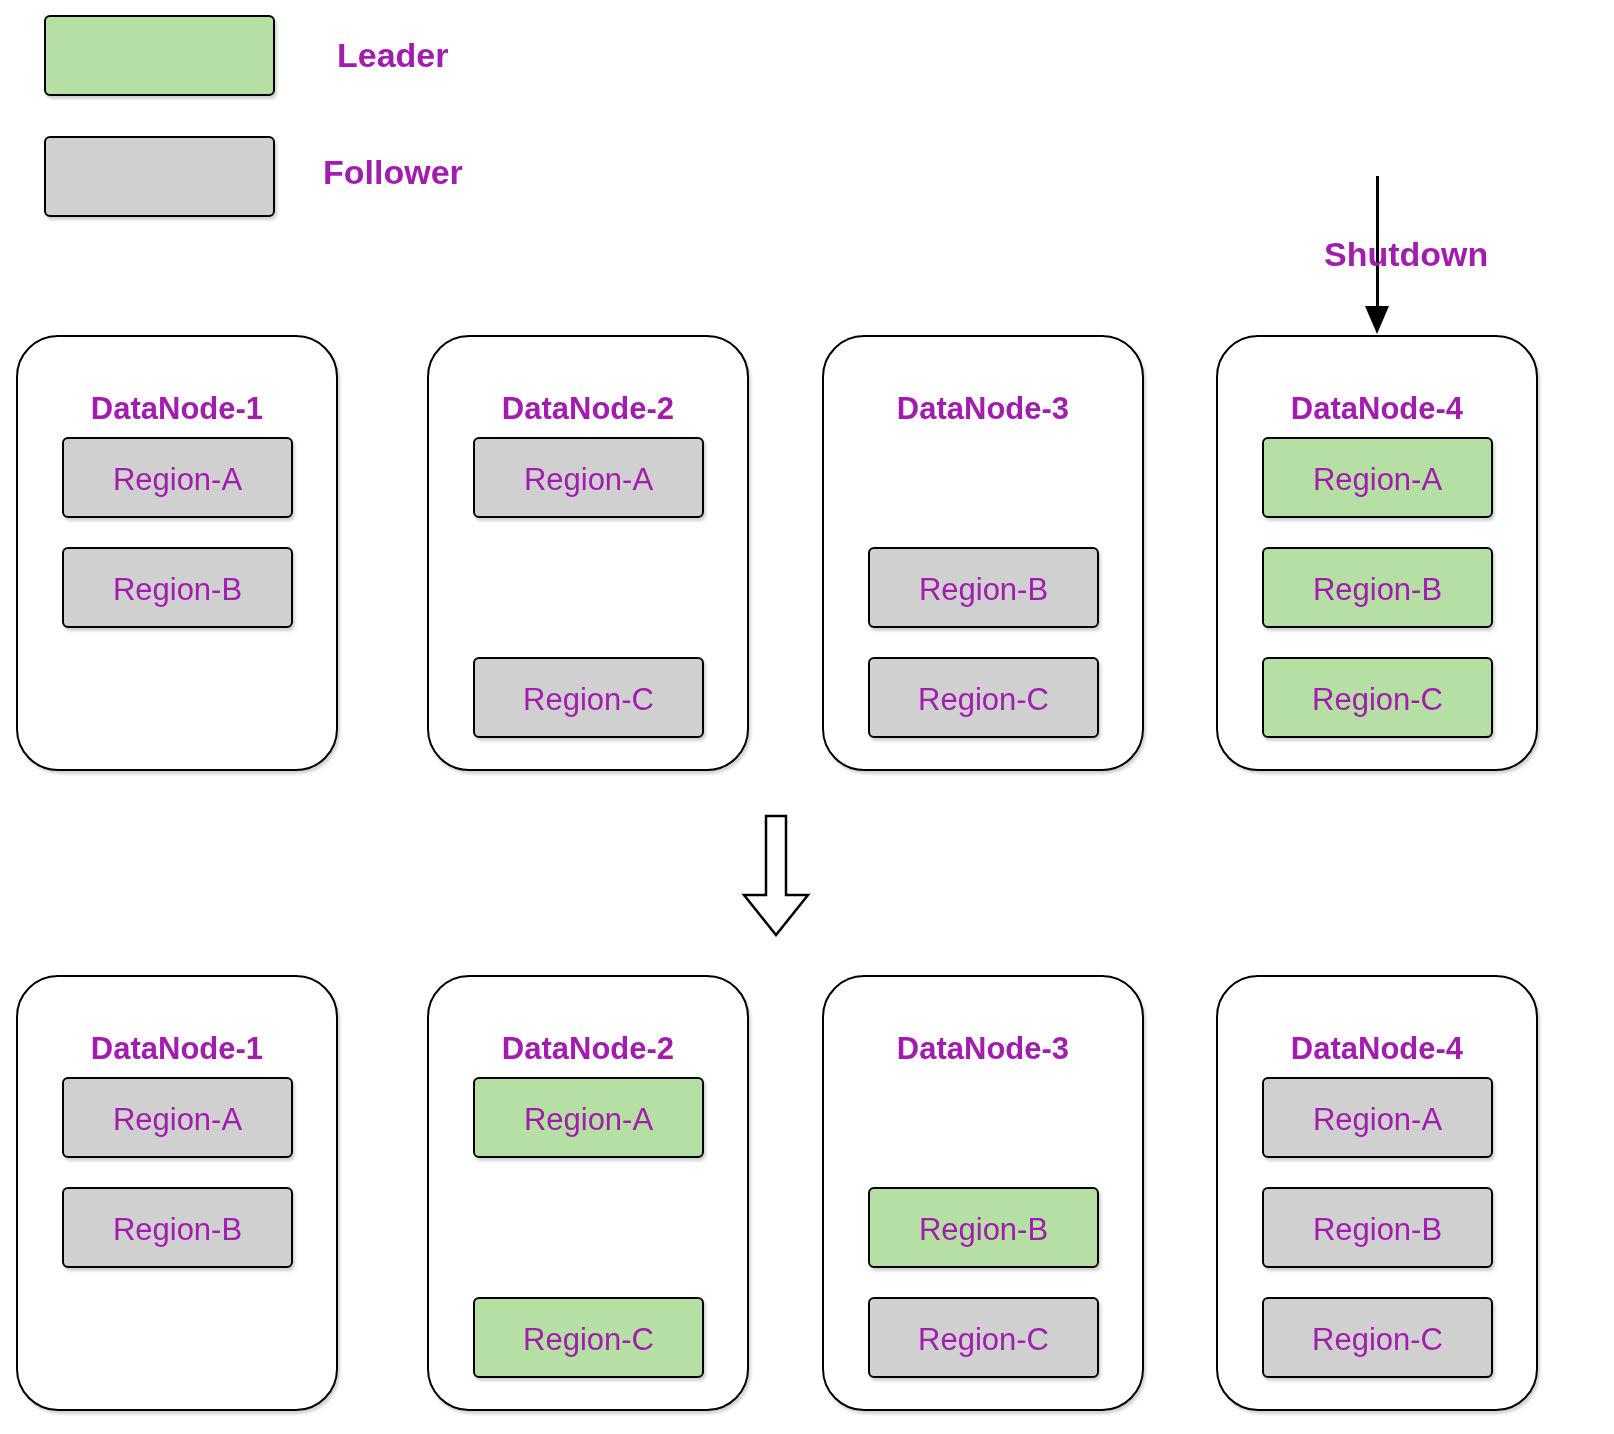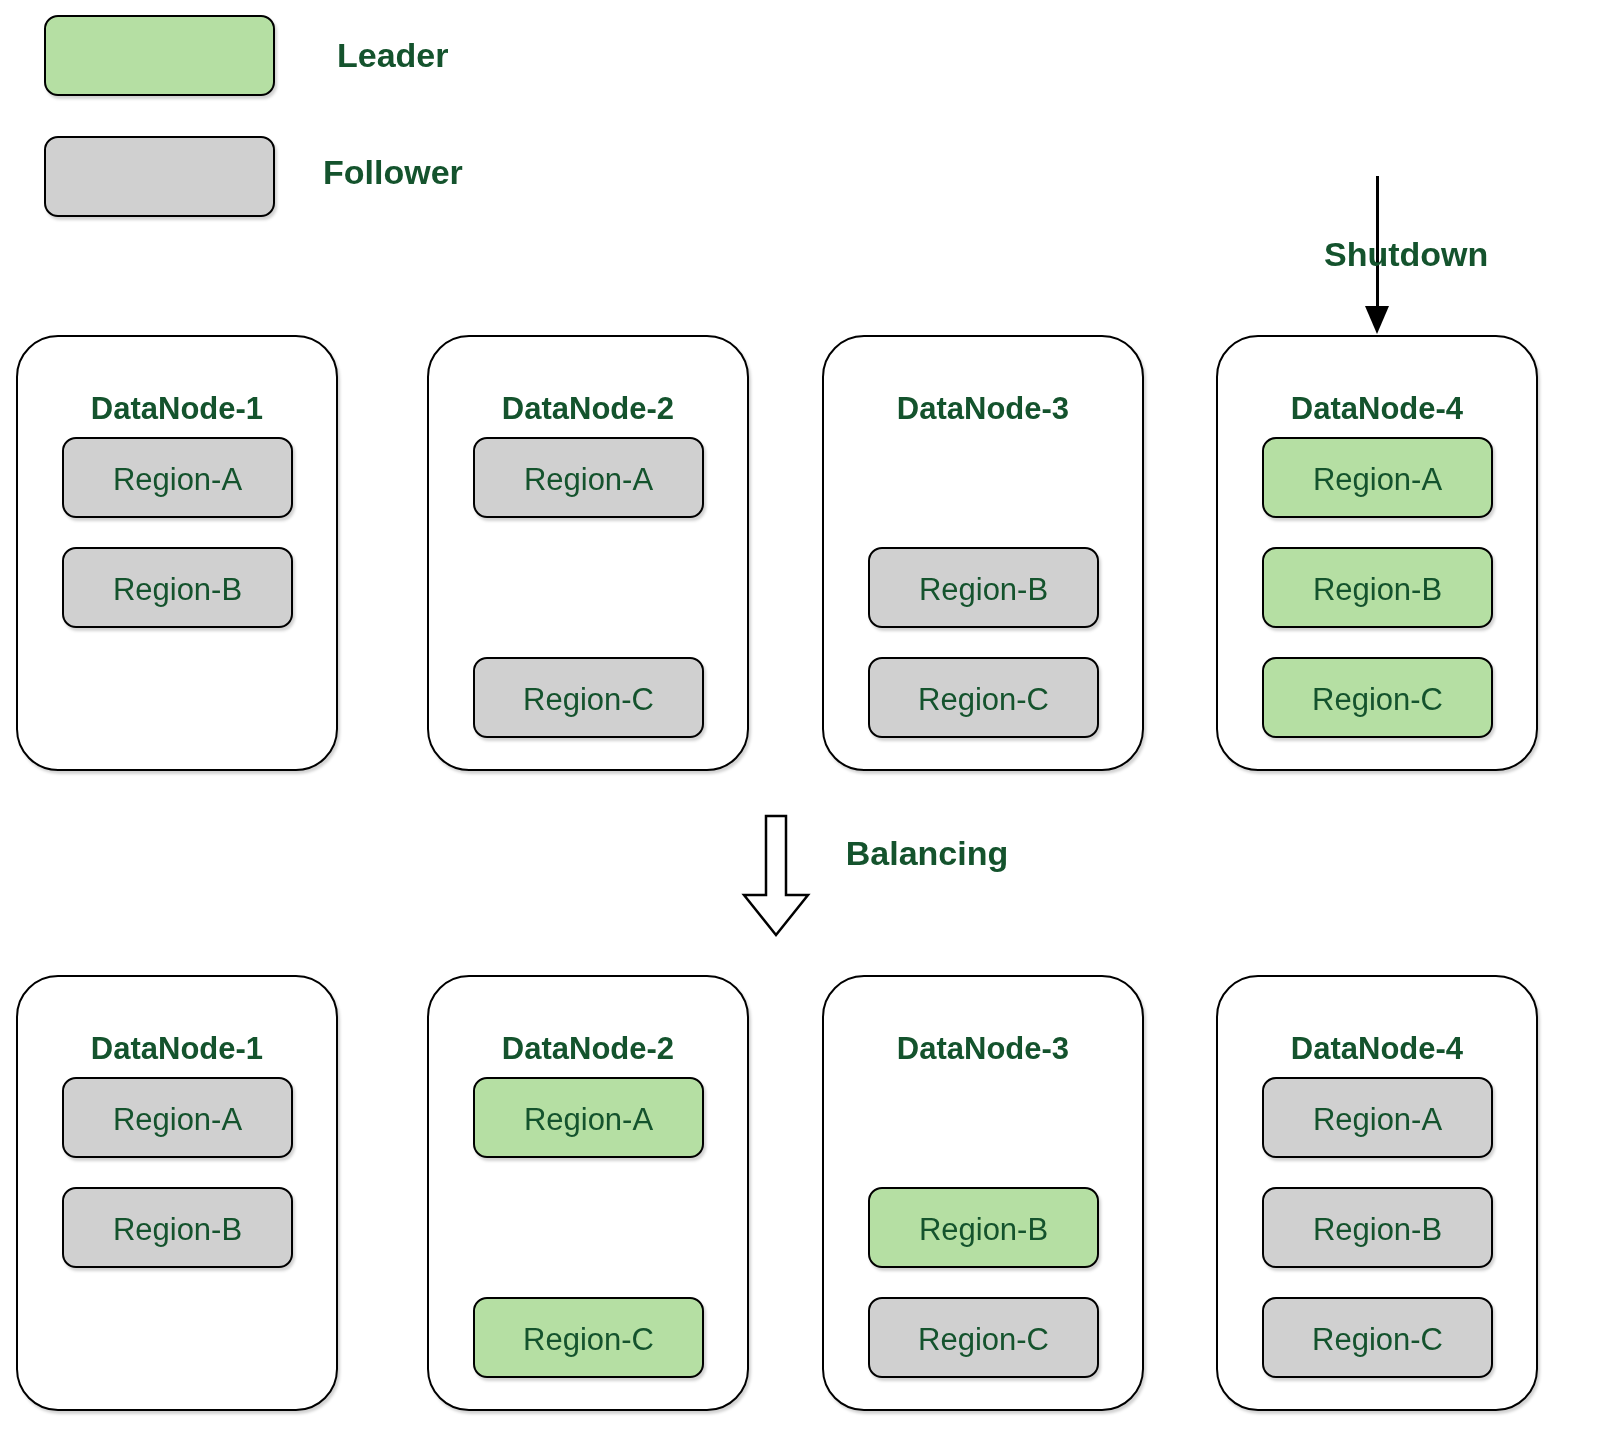--- a/index.html
+++ b/index.html
@@ -2,21 +2,21 @@
 <html><head>
 <meta charset="utf-8">
 <style>
   html, body { margin: 0; padding: 0; background: #ffffff; }
   .canvas {
     position: relative;
     width: 1614px;
     height: 1434px;
     background: var(--bg, #ffffff);
     font-family: "Liberation Sans", sans-serif;
-    color: #14532d;
+    color: #a21caf;
     overflow: hidden;
   }
 
   
   .legend-swatch {
     position: absolute;
     left: 63px;
     width: 229px;
     height: 82px;
     border: 2.5px solid var(--stroke, #000);
@@ -51,21 +51,21 @@
     font-size: 31px;
     font-weight: bold;
     margin-top: 32px;
   }
   .region {
     position: absolute;
     left: 44px;
     width: 231px;
     height: 81px;
     border: 2px solid var(--stroke, #000);
-    border-radius: 14px;
+    border-radius: 6px;
     box-sizing: border-box;
     display: flex;
     align-items: center;
     justify-content: center;
     padding-top: 4px;
     font-size: 31px;
     box-shadow: 2px 3px 3px rgba(0,0,0,0.18);
   }
   .region.leader   { background: var(--leader-fill, #b5dfa3); }
   .region.follower { background: var(--follower-fill, #d0d0d0); }
@@ -152,21 +152,20 @@
         <div class="region leader" style="top: 210px;">Region-B</div>
         <div class="region leader" style="top: 320px;">Region-C</div>
       </div>
     </div>
 
   <div>
     <svg class="transition-arrow" width="80" height="130" viewBox="736 810 80 130">
       <polygon points="766,816 786,816 786,895 808,895 776,935 744,895 766,895" fill="#ffffff" stroke="#000000" stroke-width="2.5" stroke-linejoin="miter"></polygon>
     </svg>
     <div class="transition-label">
-      <div>Balancing</div>
     </div>
   </div>
 
   <div class="row">
       <div class="node" style="left: 16px; top: 975px;">
         <div class="node-title">DataNode-1</div>
         <div class="region follower" style="top: 100px;">Region-A</div>
         <div class="region follower" style="top: 210px;">Region-B</div>
       </div>
       <div class="node" style="left: 427px; top: 975px;">

